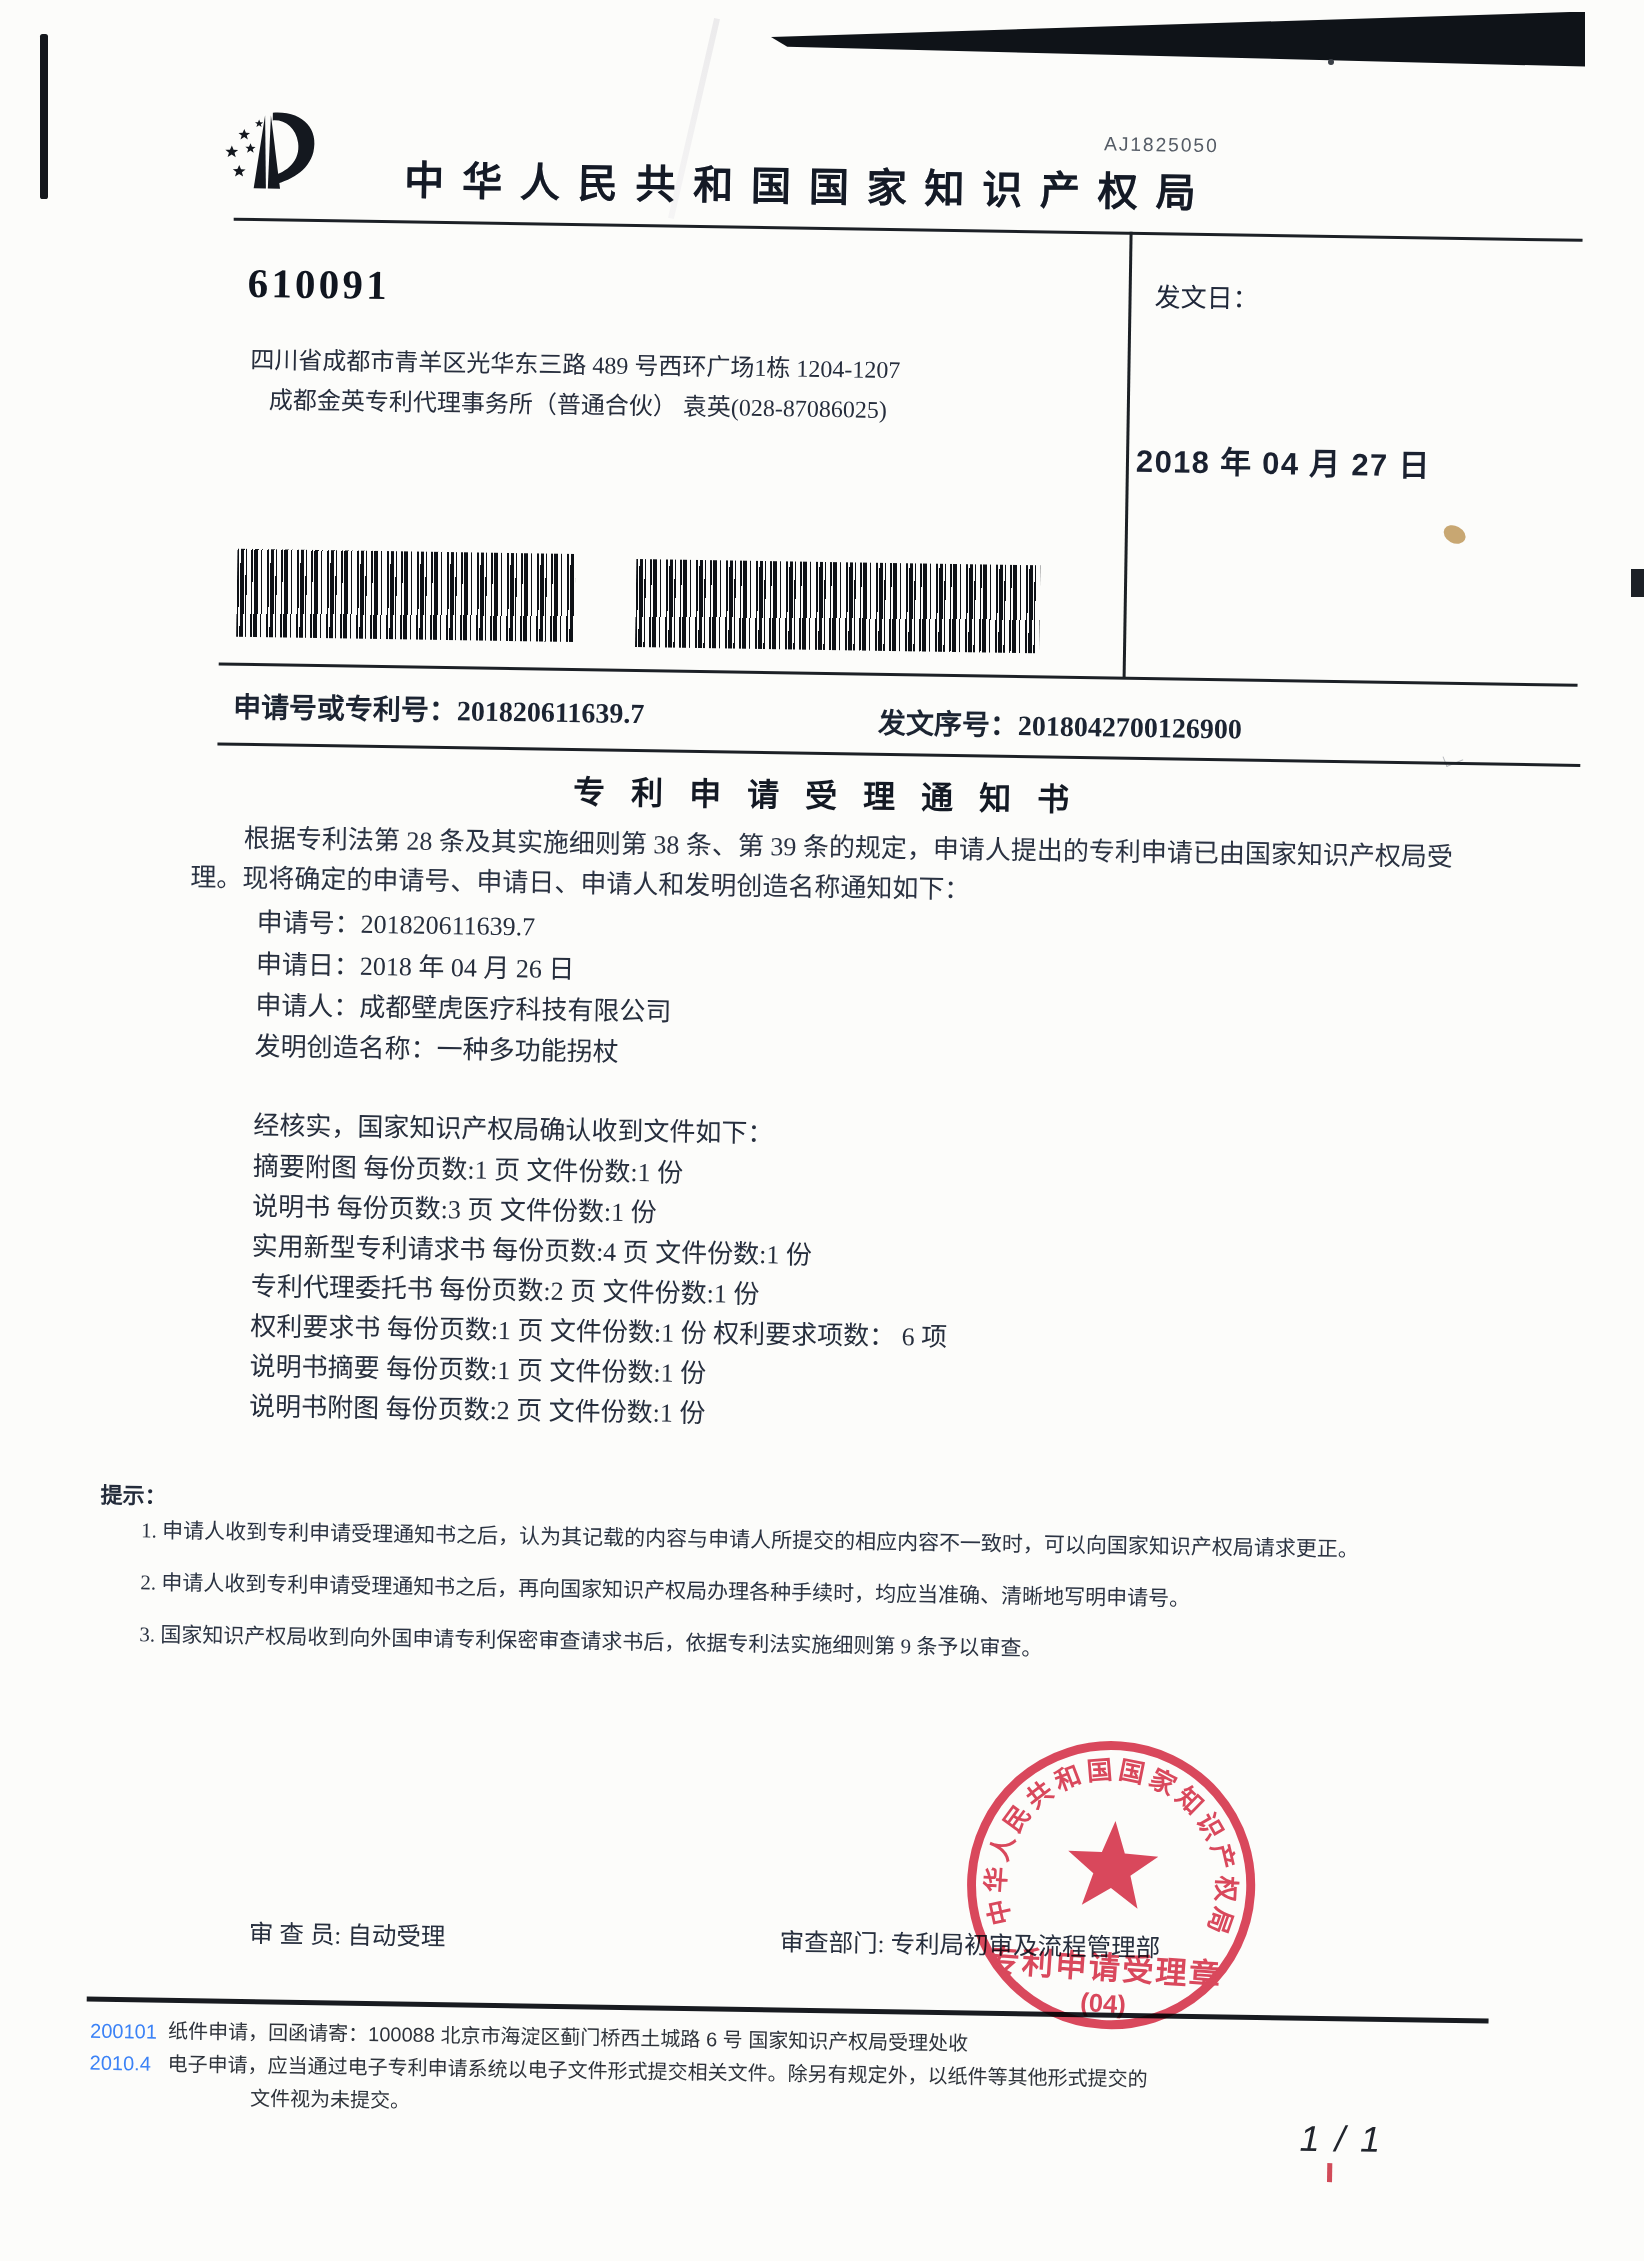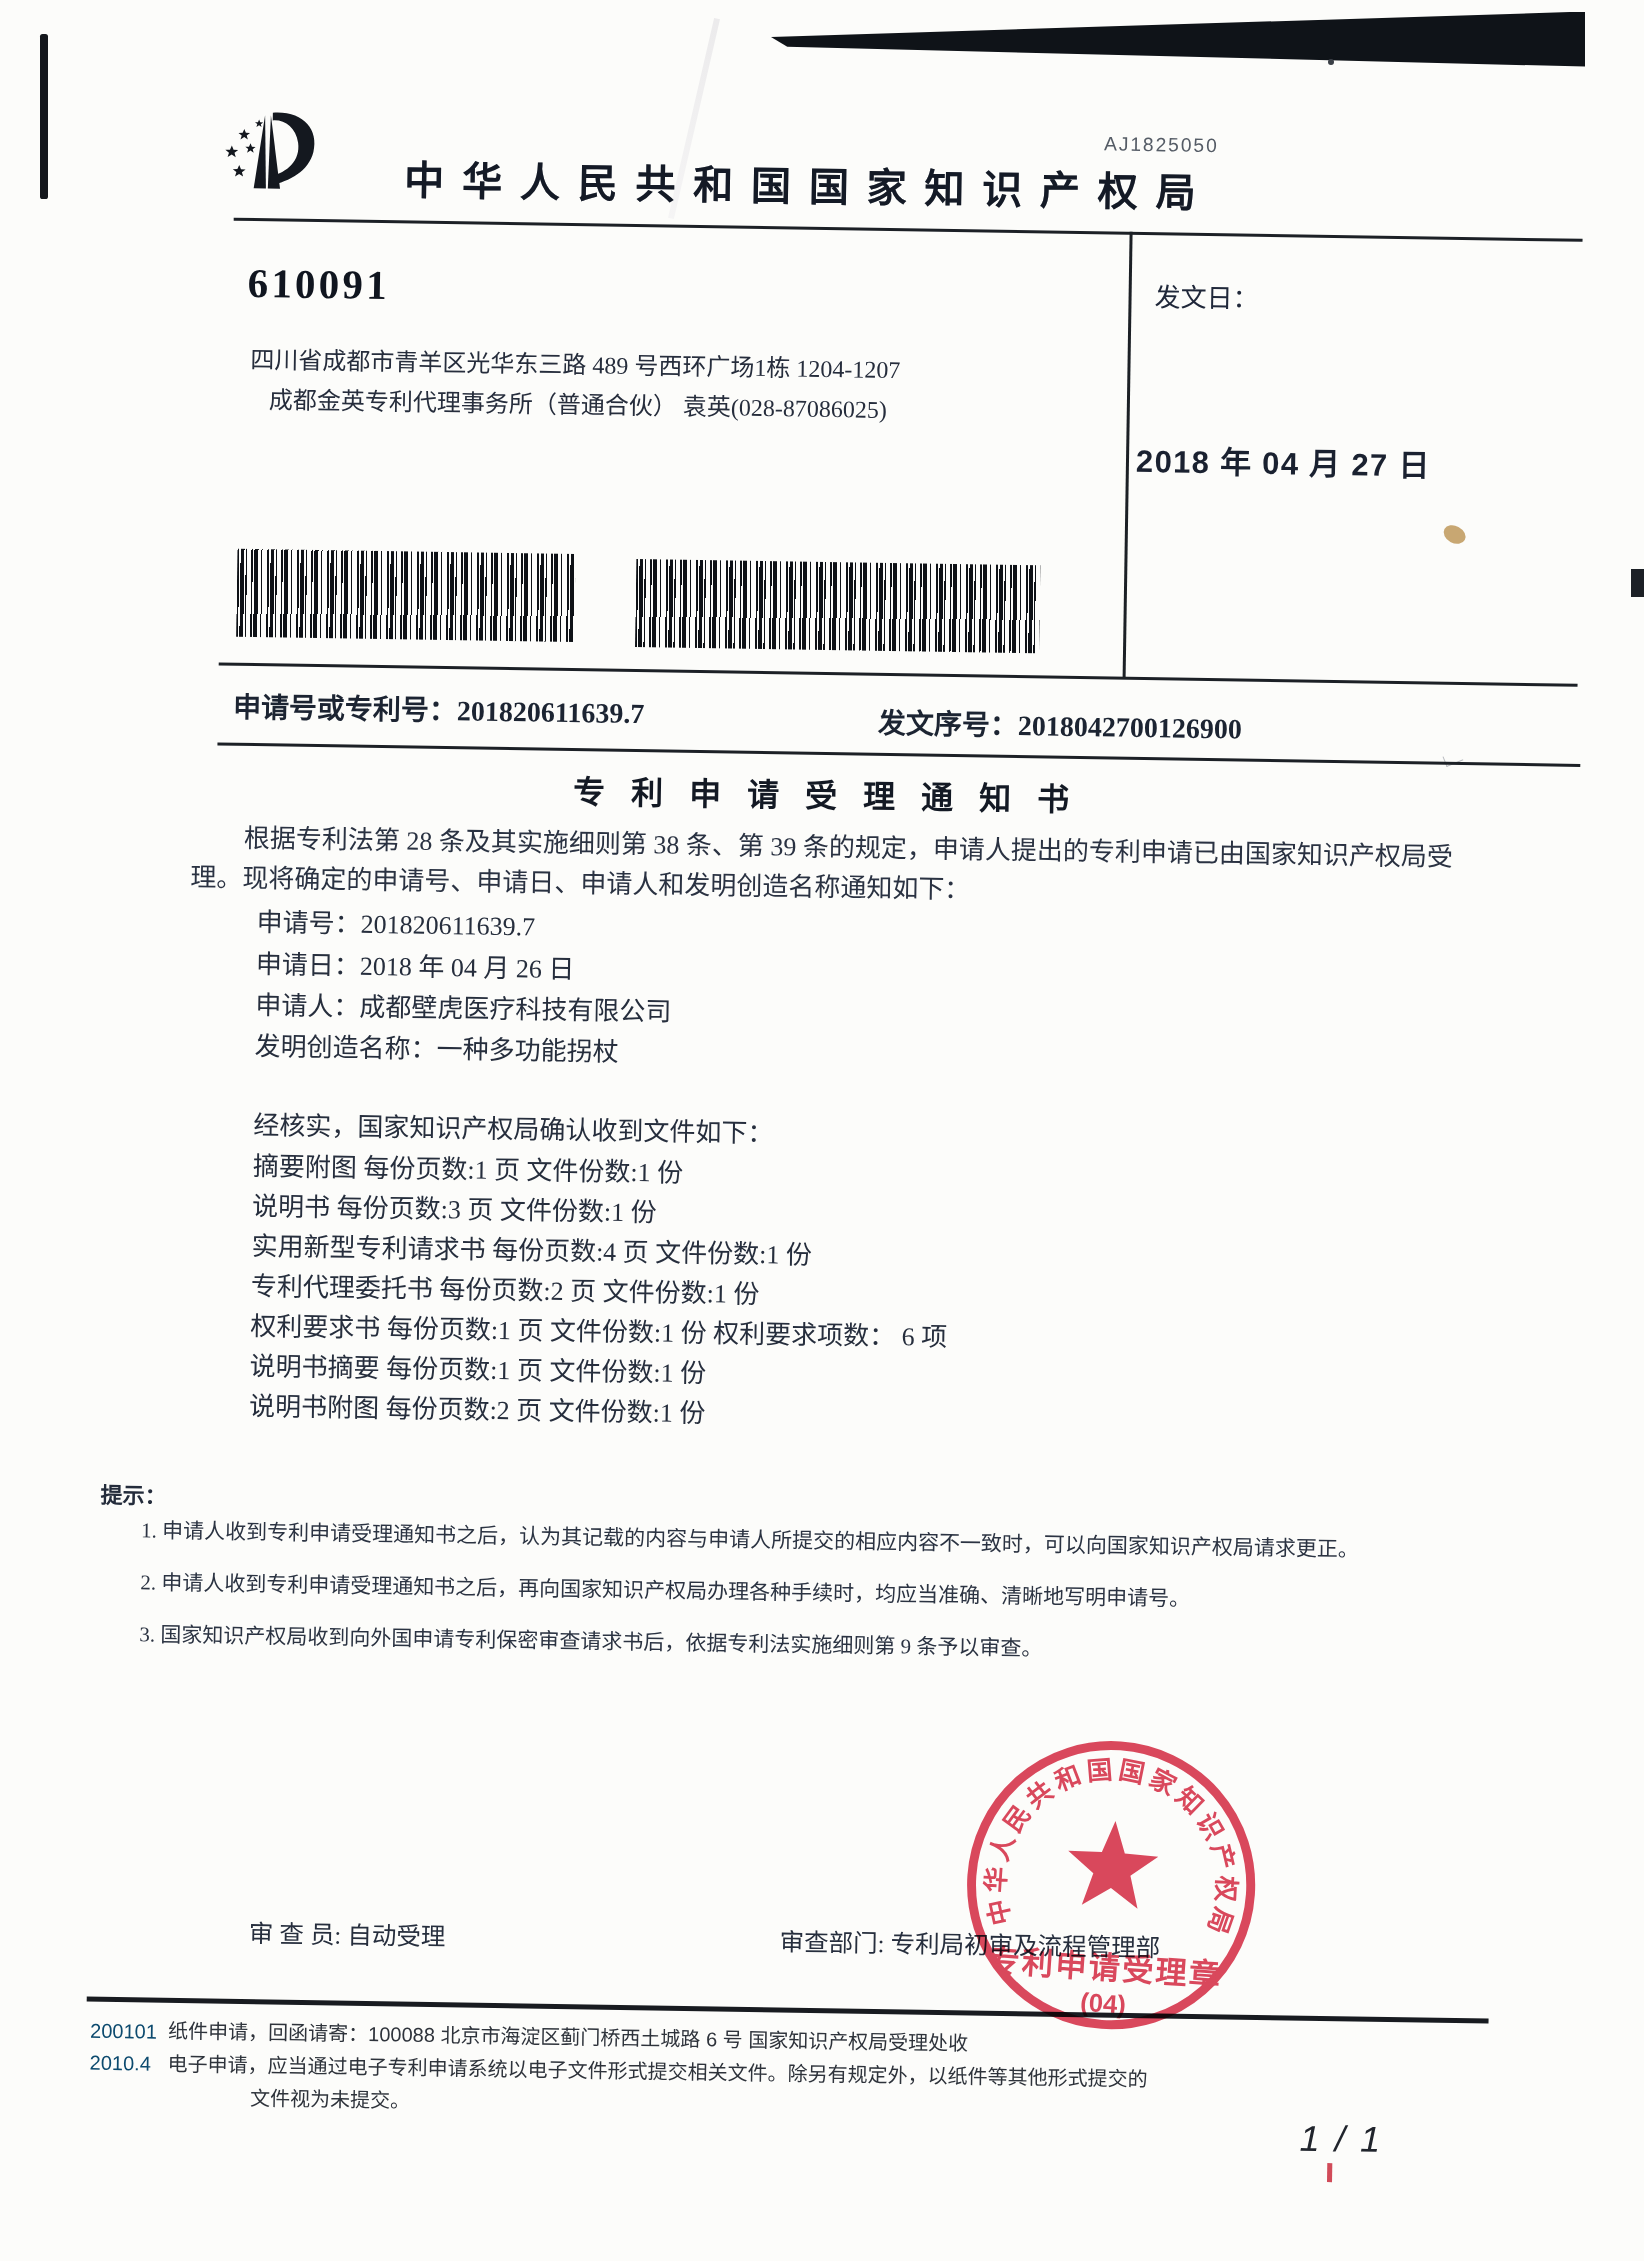--- a/index.html
+++ b/index.html
@@ -88,21 +88,21 @@
   
   .seal{
     left:957px;top:1713px;width:335px;height:335px;
     mix-blend-mode:multiply;opacity:.92;
     transform:rotate(3deg);
     z-index:6;
   }
   
   .rule-footer{left:102px;top:2008px;width:1402px;height:4.5px;background:#181b20;}
   .footer-code{left:106px;top:2026px;font-family:"Liberation Sans","DejaVu Sans",sans-serif;
-    font-size:20px;color:#0c4a6e;line-height:1.62;}
+    font-size:20px;color:#3b82f6;line-height:1.62;}
   .footer-text{left:184px;top:2025px;width:1173px;
     font-family:"Liberation Sans","DejaVu Sans",sans-serif;
     font-size:20px;color:#2e333b;line-height:1.65;}
   .footer-text div{white-space:nowrap;}
   .footer-text .cont{padding-left:83px;}
   .page-num{
     left:1317px;top:2110px;
     font-family:"Liberation Sans","DejaVu Sans",sans-serif;
     font-size:36px;color:#20242c;font-style:italic;letter-spacing:2.6px;
   }

